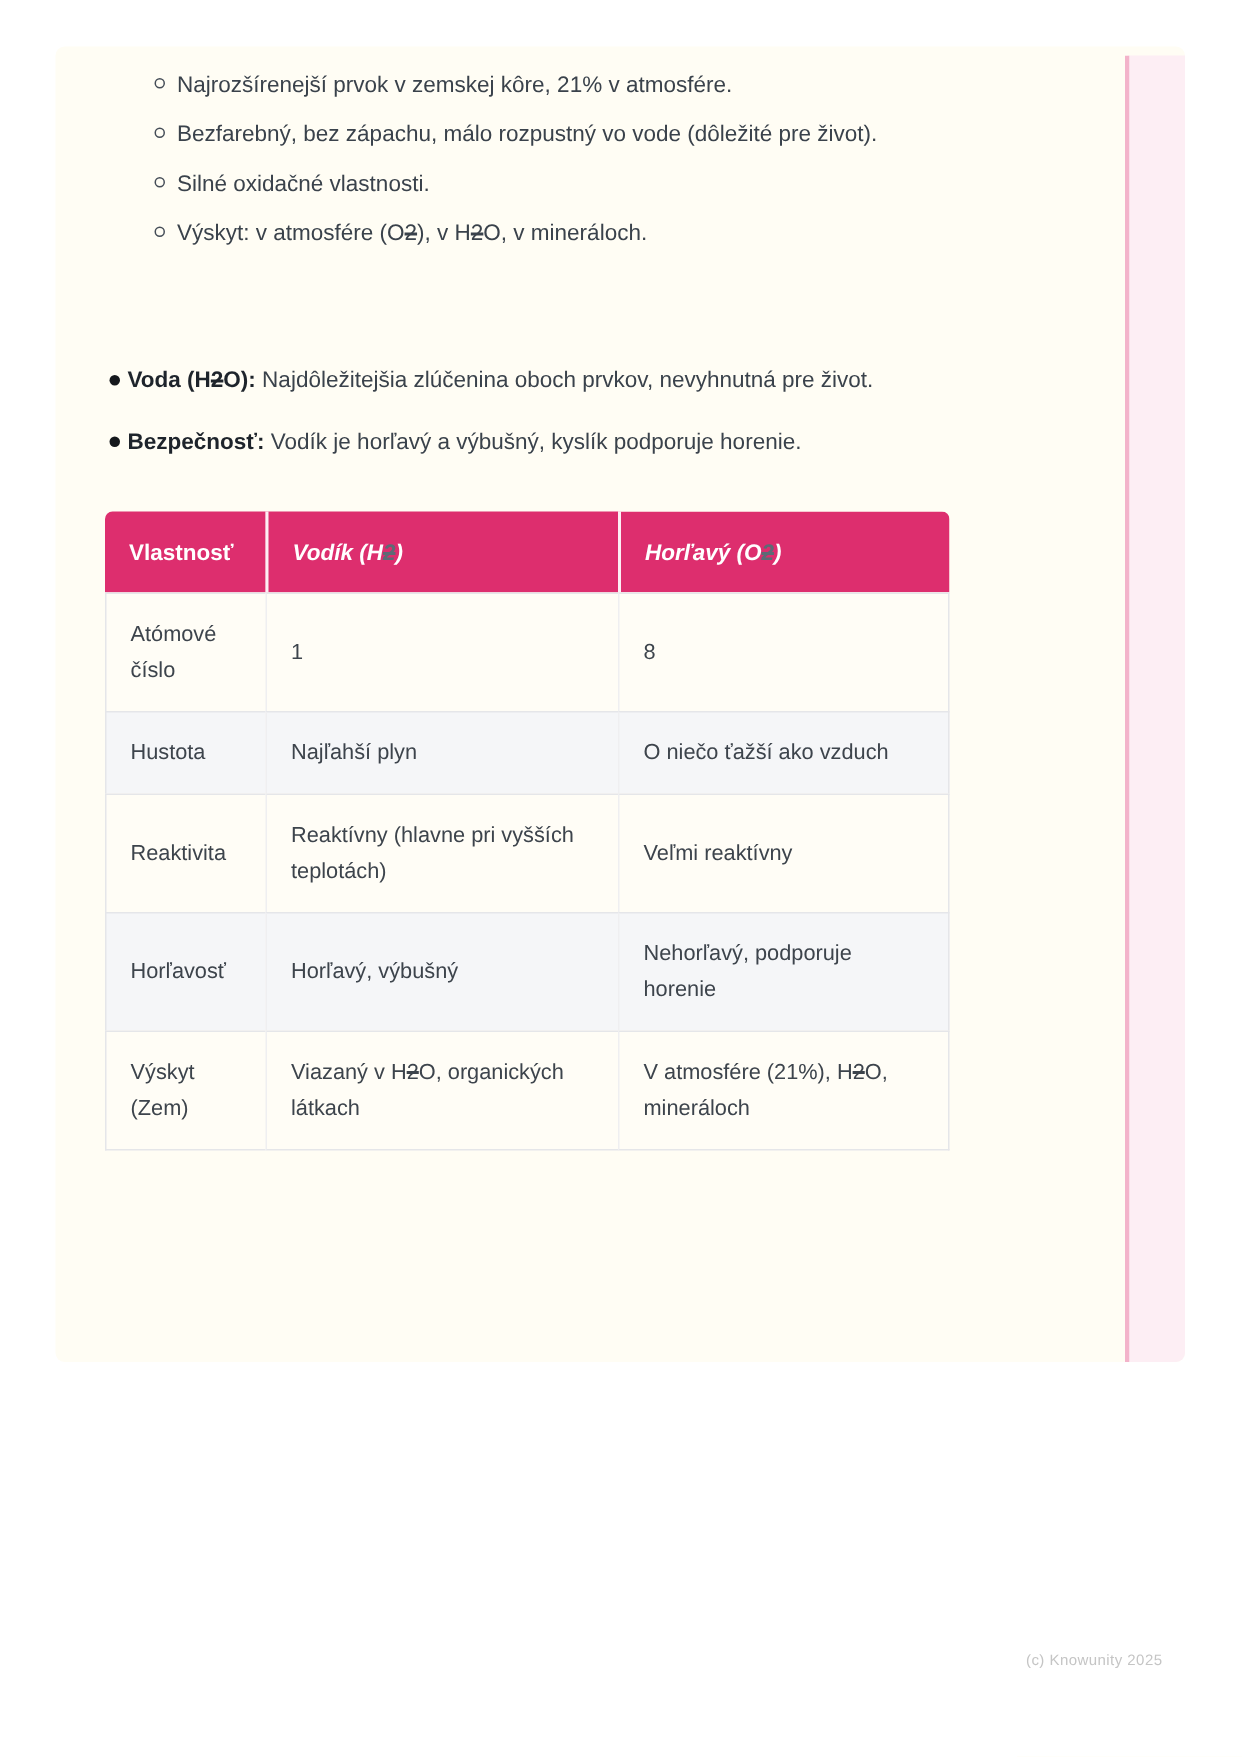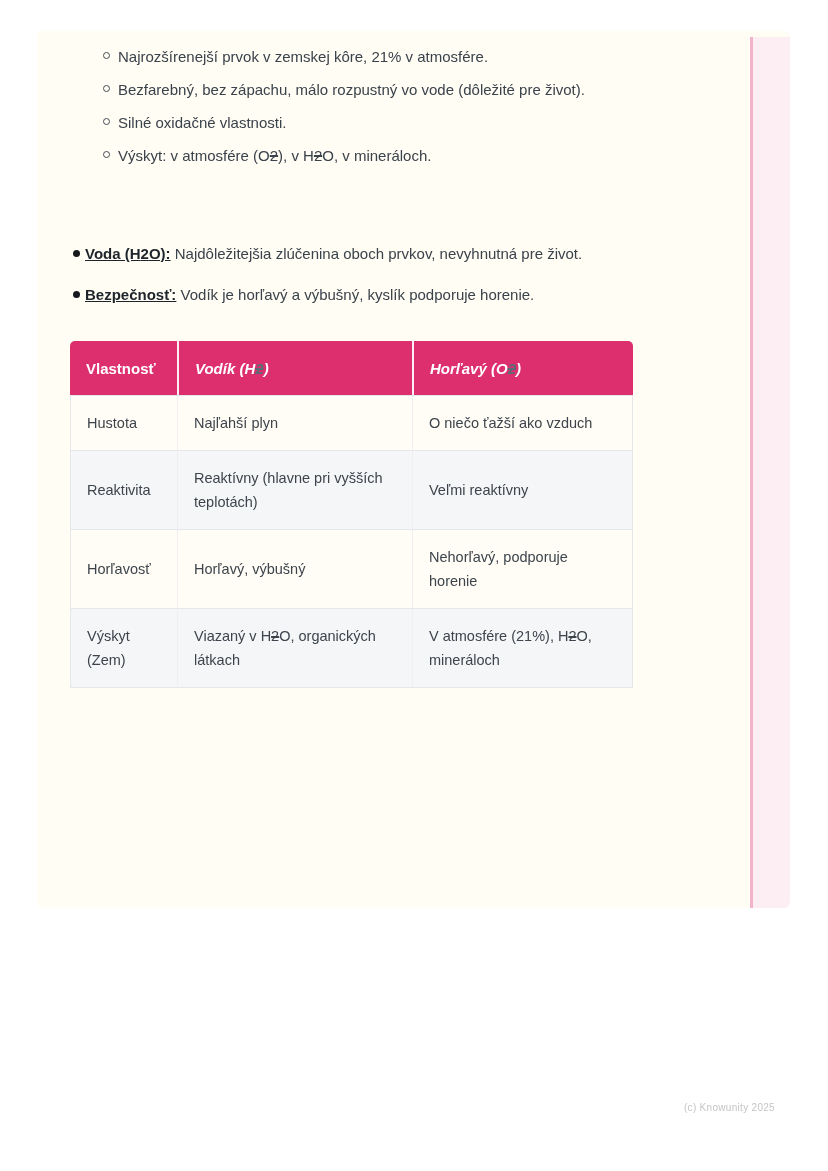--- a/index.html
+++ b/index.html
@@ -50,21 +50,21 @@
   .marker.hollow {
     width: 7px; height: 7px;
     border: 1.5px solid #454d57;
     margin: 6px 8px 0 0;
   }
   .marker.solid {
     width: 7px; height: 7px;
     background: #15181c;
     margin: 7px 5px 0 0;
   }
-  .li-text span.b { font-weight: bold; color: var(--text-bold); text-decoration: underline; }
+  .li-text span.b { font-weight: bold; color: var(--text-bold); }
   span.strike { text-decoration: line-through; text-decoration-thickness: 1.5px; }
   span.m { color: var(--muted-2); }
   table.props {
     position: absolute;
     left: 33px; top: 310px;
     width: 563px;
     border-collapse: separate;
     border-spacing: 0;
     table-layout: fixed;
   }
@@ -144,20 +144,25 @@
     </colgroup>
     <thead>
         <tr id="props-head-row">
           <th><span>Vlastnosť</span></th>
           <th><span>Vodík (H</span><span class="strike m">2</span><span>)</span></th>
           <th><span>Horľavý (O</span><span class="strike m">2</span><span>)</span></th>
         </tr>
       </thead>
     <tbody id="props-body">
         <tr>
+          <td><span>Atómové číslo</span></td>
+          <td><span>1</span></td>
+          <td><span>8</span></td>
+        </tr>
+        <tr>
           <td><span>Hustota</span></td>
           <td><span>Najľahší plyn</span></td>
           <td><span>O niečo ťažší ako vzduch</span></td>
         </tr>
         <tr>
           <td><span>Reaktivita</span></td>
           <td><span>Reaktívny (hlavne pri vyšších teplotách)</span></td>
           <td><span>Veľmi reaktívny</span></td>
         </tr>
         <tr>

